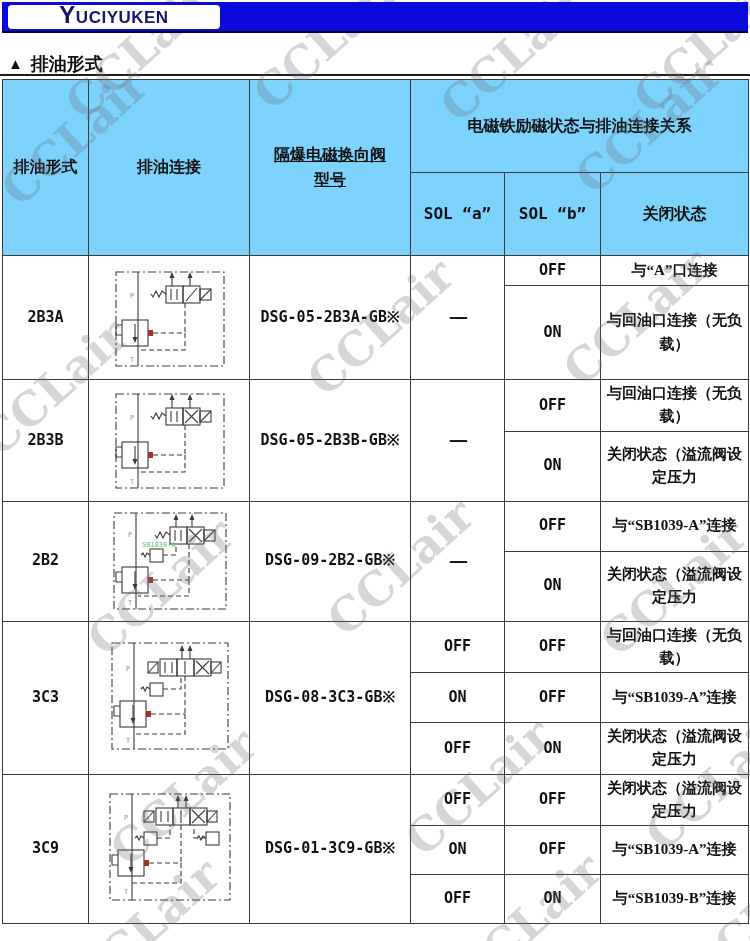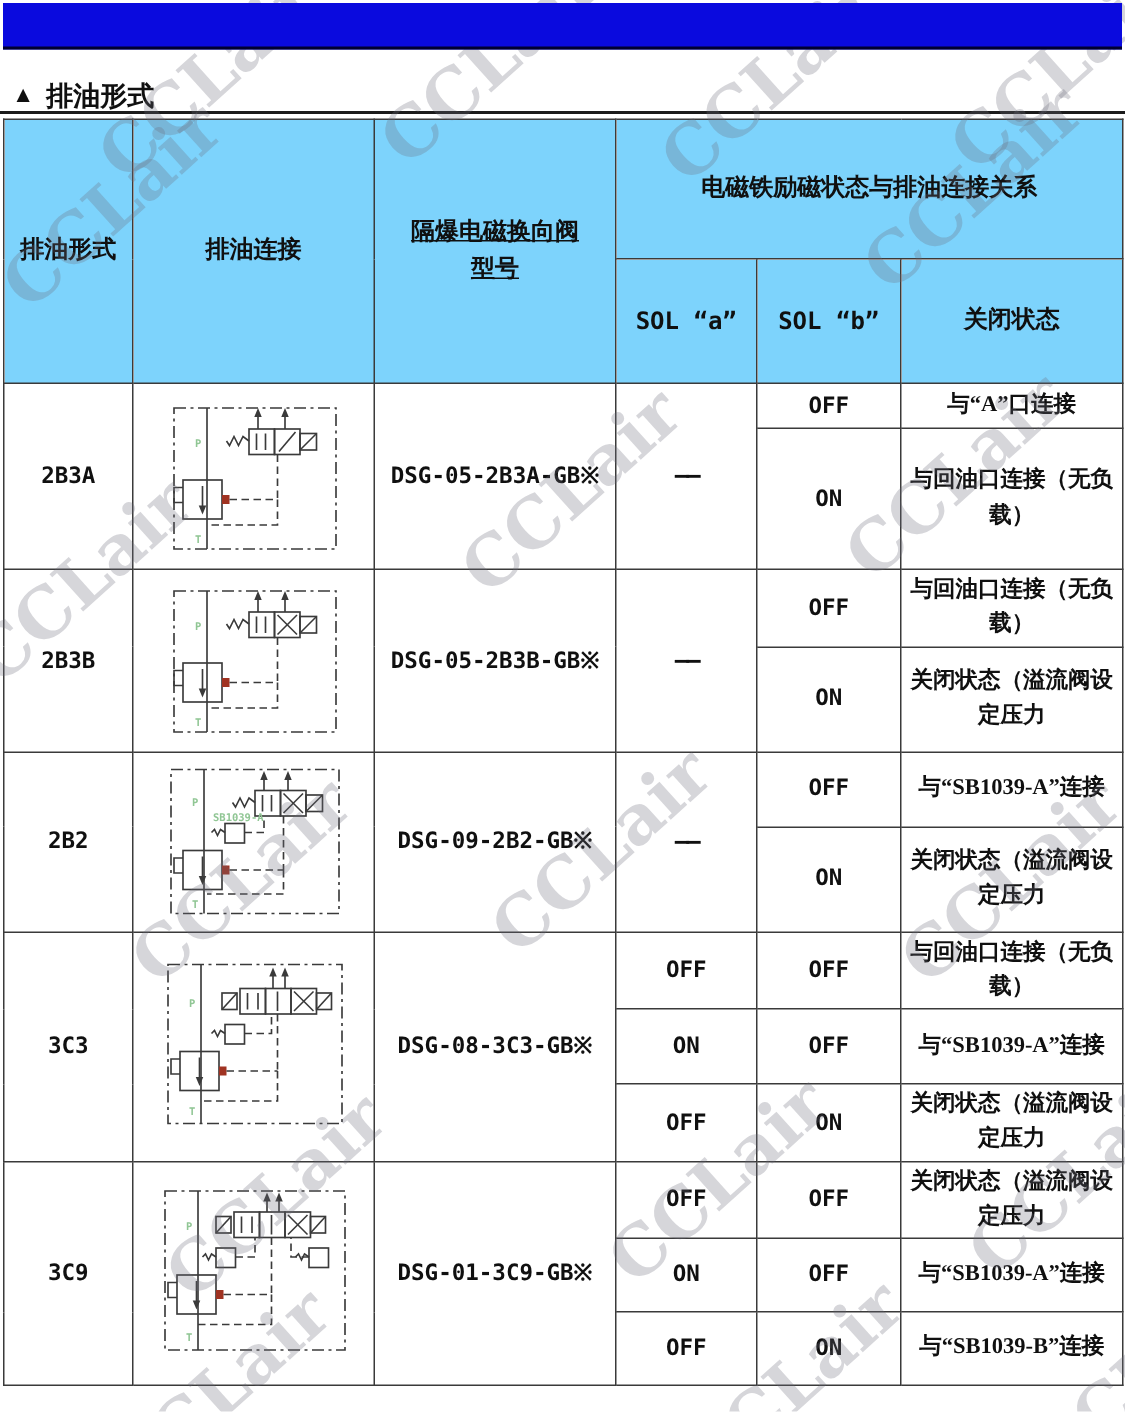--- a/index.html
+++ b/index.html
@@ -93,20 +93,23 @@
   <span class="wm" style="left:585px;top:560px">CCLair</span>
   <span class="wm" style="left:95px;top:770px">CCLair</span>
   <span class="wm" style="left:390px;top:760px">CCLair</span>
   <span class="wm" style="left:630px;top:755px">CCLair</span>
   <span class="wm" style="left:58px;top:900px">CCLair</span>
   <span class="wm" style="left:440px;top:895px">CCLair</span>
   <span class="wm" style="left:672px;top:890px">CCLair</span>
 </div>
 
 <header class="topbar">
+  <div class="logo-box">
+    <span class="logo-text">Yuciyuken</span>
+  </div>
 </header>
 
 <div class="section-heading">
   <span class="marker">▲</span>
   <span>排油形式</span>
 </div>
 <div class="heading-rule"></div>
 
 <table class="main">
   <colgroup>

